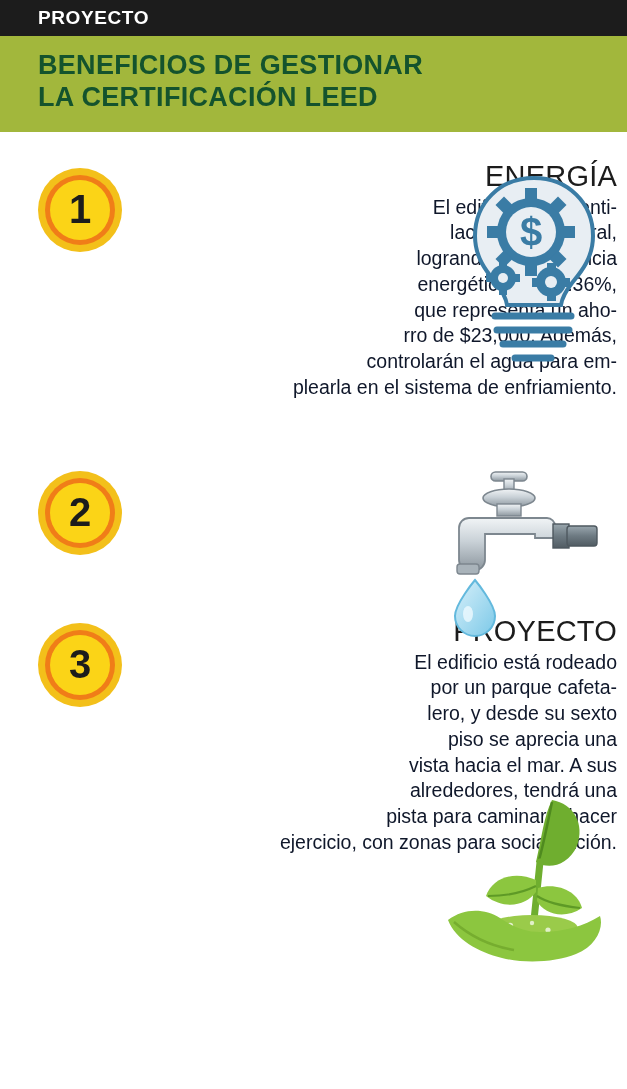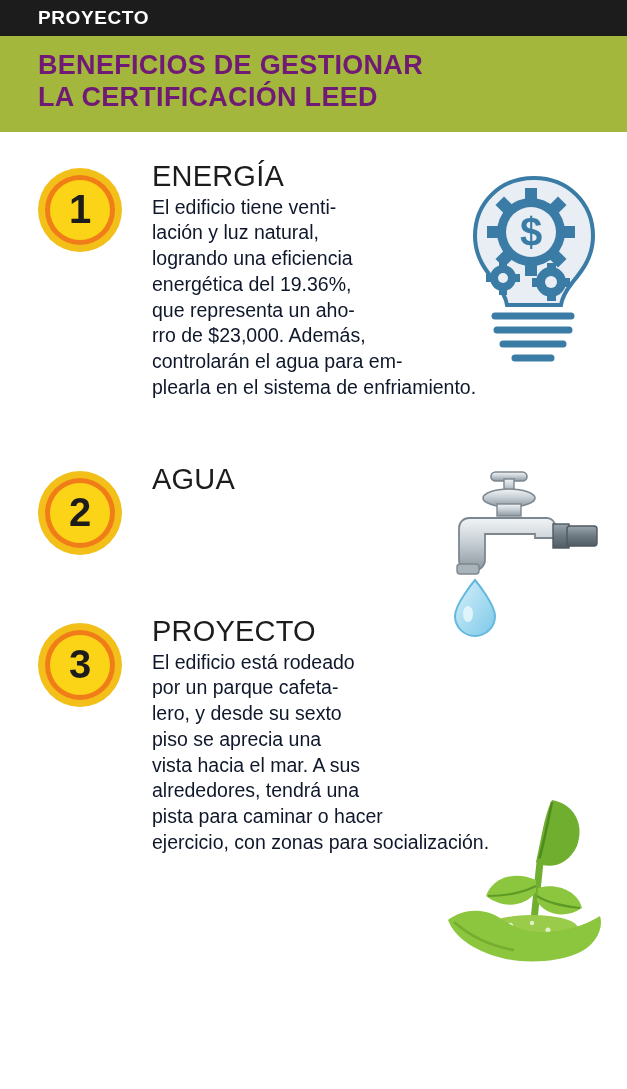--- a/index.html
+++ b/index.html
@@ -29,21 +29,21 @@
     letter-spacing: 0.6px;
     margin-left: 38px;
     text-align: center;
   }
 
   .title-band {
     background: #a2b73c;
     padding: 14px 0 18px 38px;
   }
   .title-band .title {
-    color: #701a75;
+    color: #14532d;
     font-size: 27px;
     font-weight: bold;
     line-height: 1.18;
     letter-spacing: 0.3px;
     white-space: pre-line;
   }
 
   
   .content {
     position: relative;
@@ -90,20 +90,21 @@
     font-size: 40px;
     font-weight: bold;
     color: #1c1c1c;
     line-height: 1;
     margin-top: -2px;
   }
 
   .text-col {
     flex: 1 1 auto;
     padding-left: 30px;
+    text-align: right;
   }
   .item-heading {
     font-size: 29px;
     color: #1c1c1c;
     line-height: 1;
     margin-bottom: 4px;
     letter-spacing: 0.2px;
   }
   .item-body {
     font-size: 19.5px;
@@ -170,21 +171,20 @@
   <div class="item">
     <div class="item-row">
       <div class="badge">
         <div class="ring-outer"></div>
         <div class="ring-mid"></div>
         <div class="ring-inner">
           <span class="num">2</span>
         </div>
       </div>
       <div class="text-col">
-        <div class="item-heading">AGUA</div>
       </div>
     </div>
   </div>
 
   <div class="sp-3"></div>
 
   <div class="item">
     <div class="item-row">
       <div class="badge">
         <div class="ring-outer"></div>

